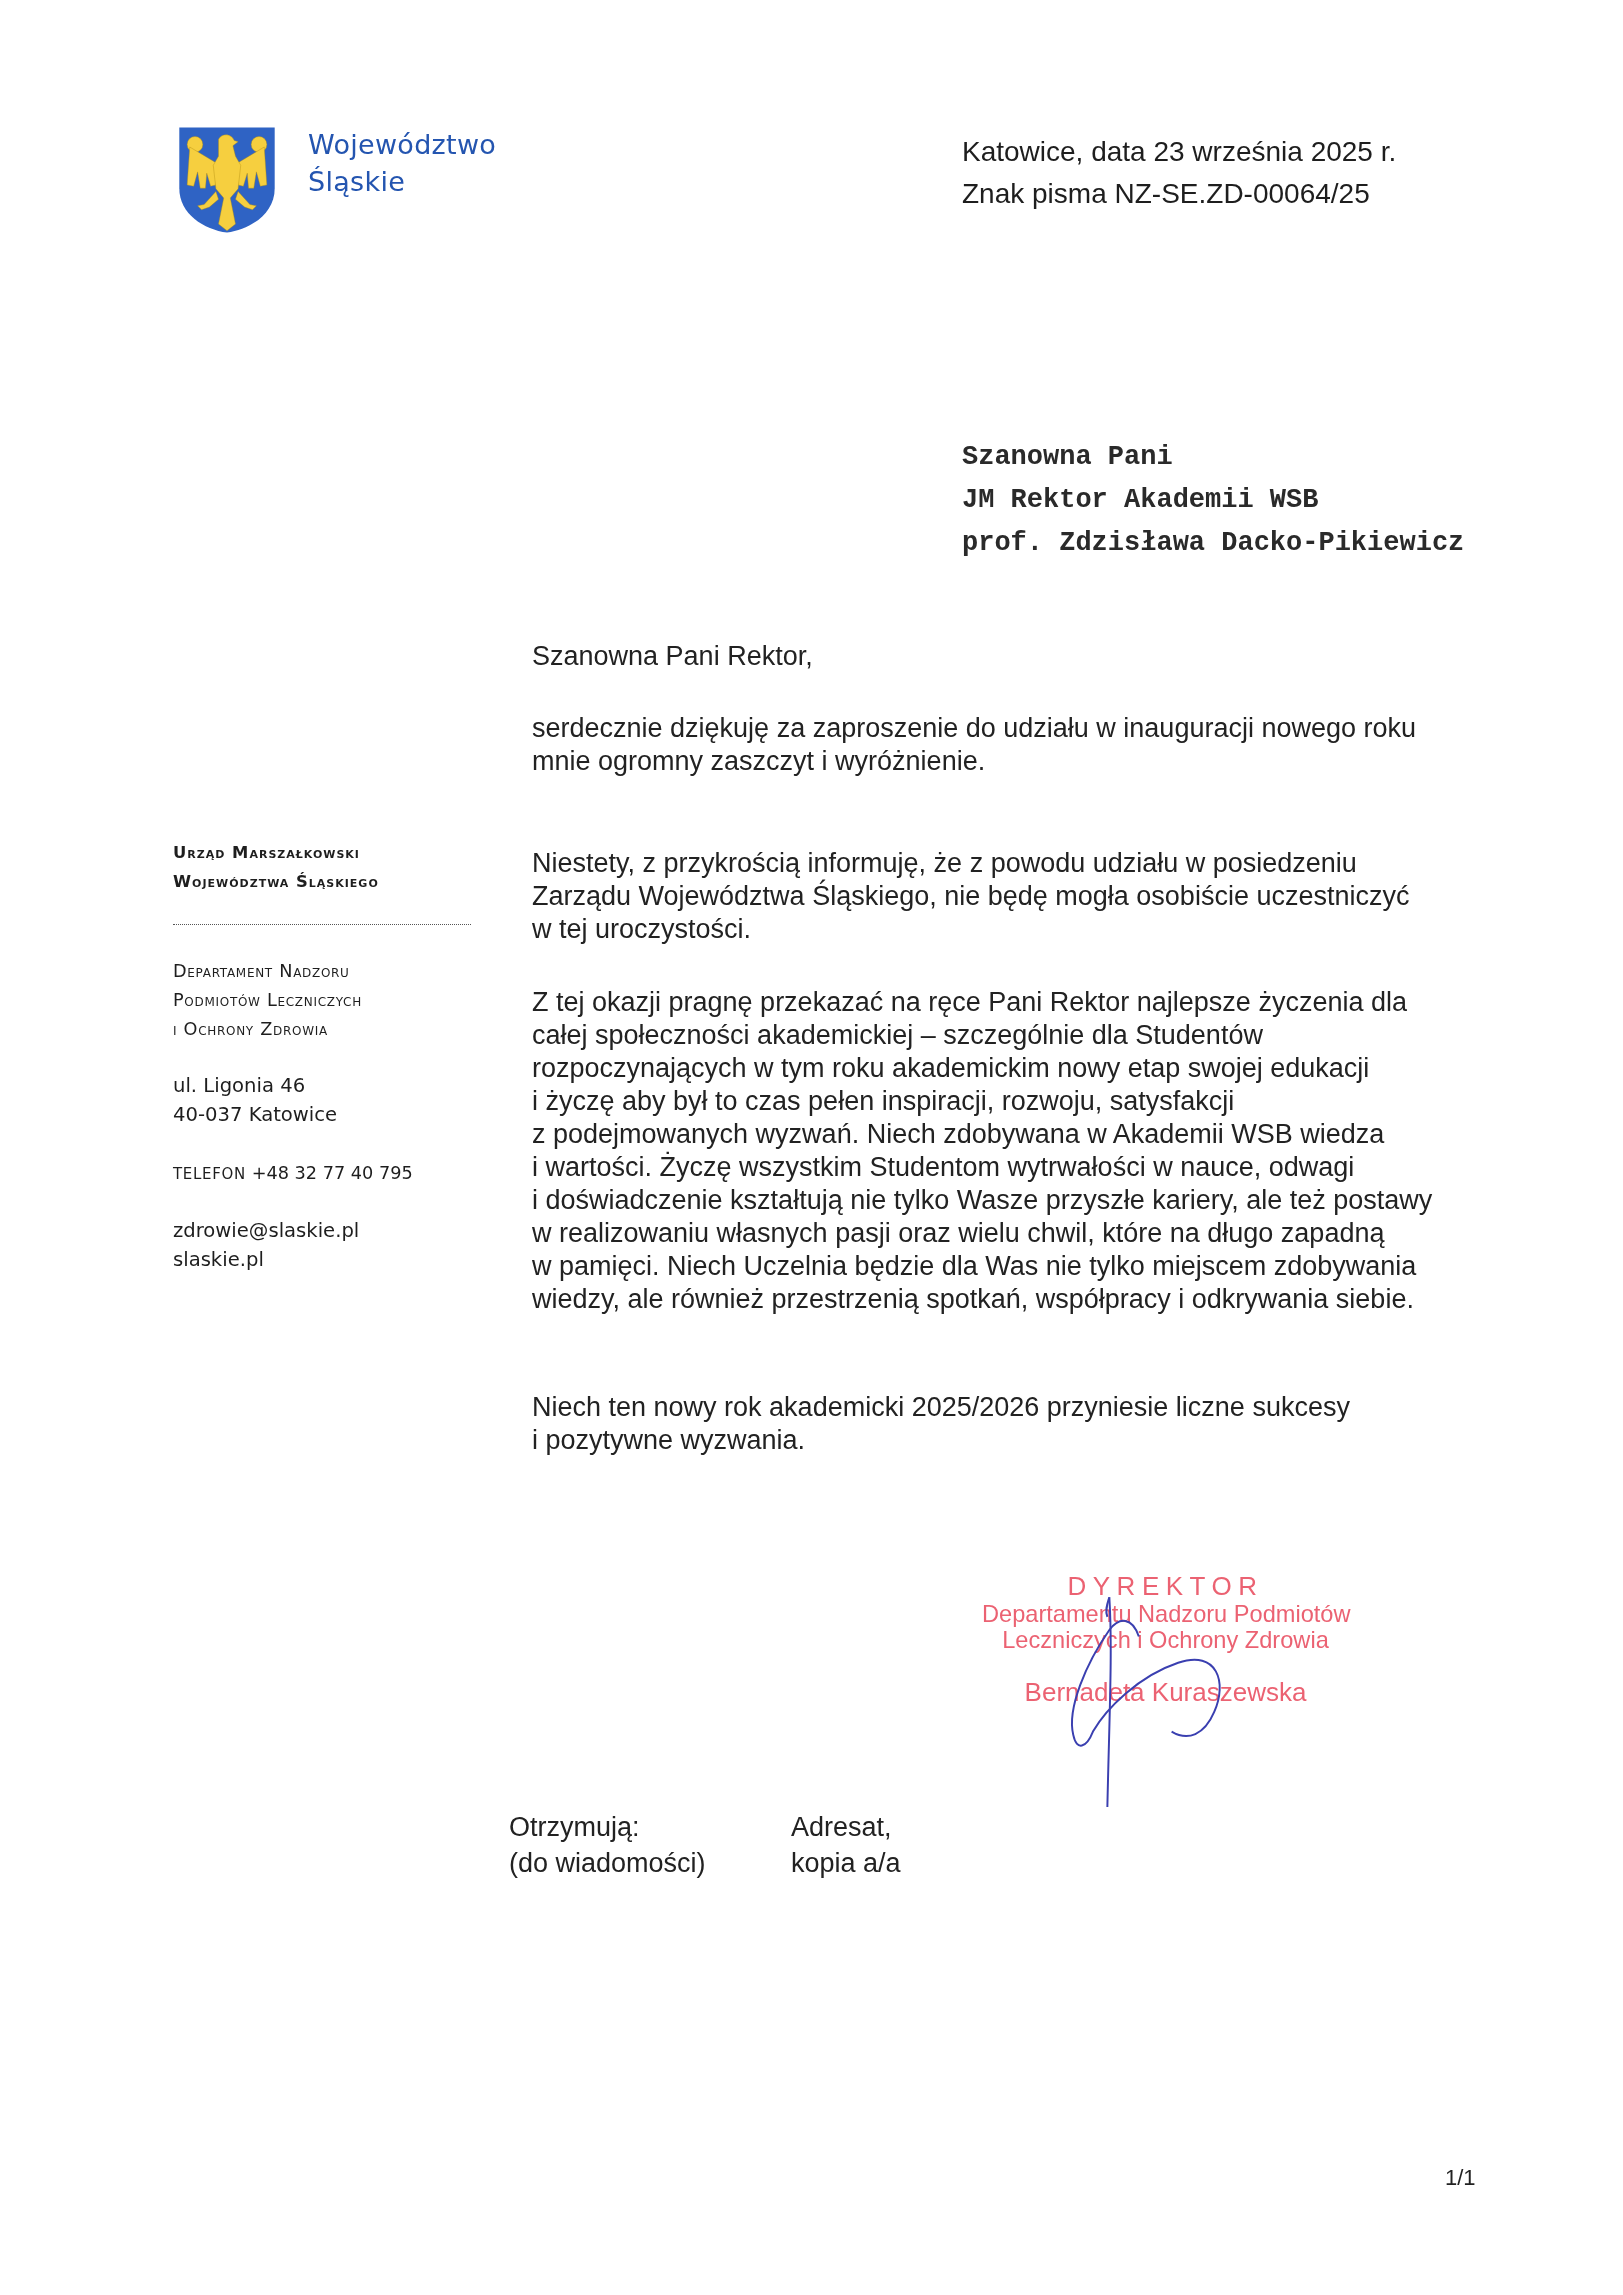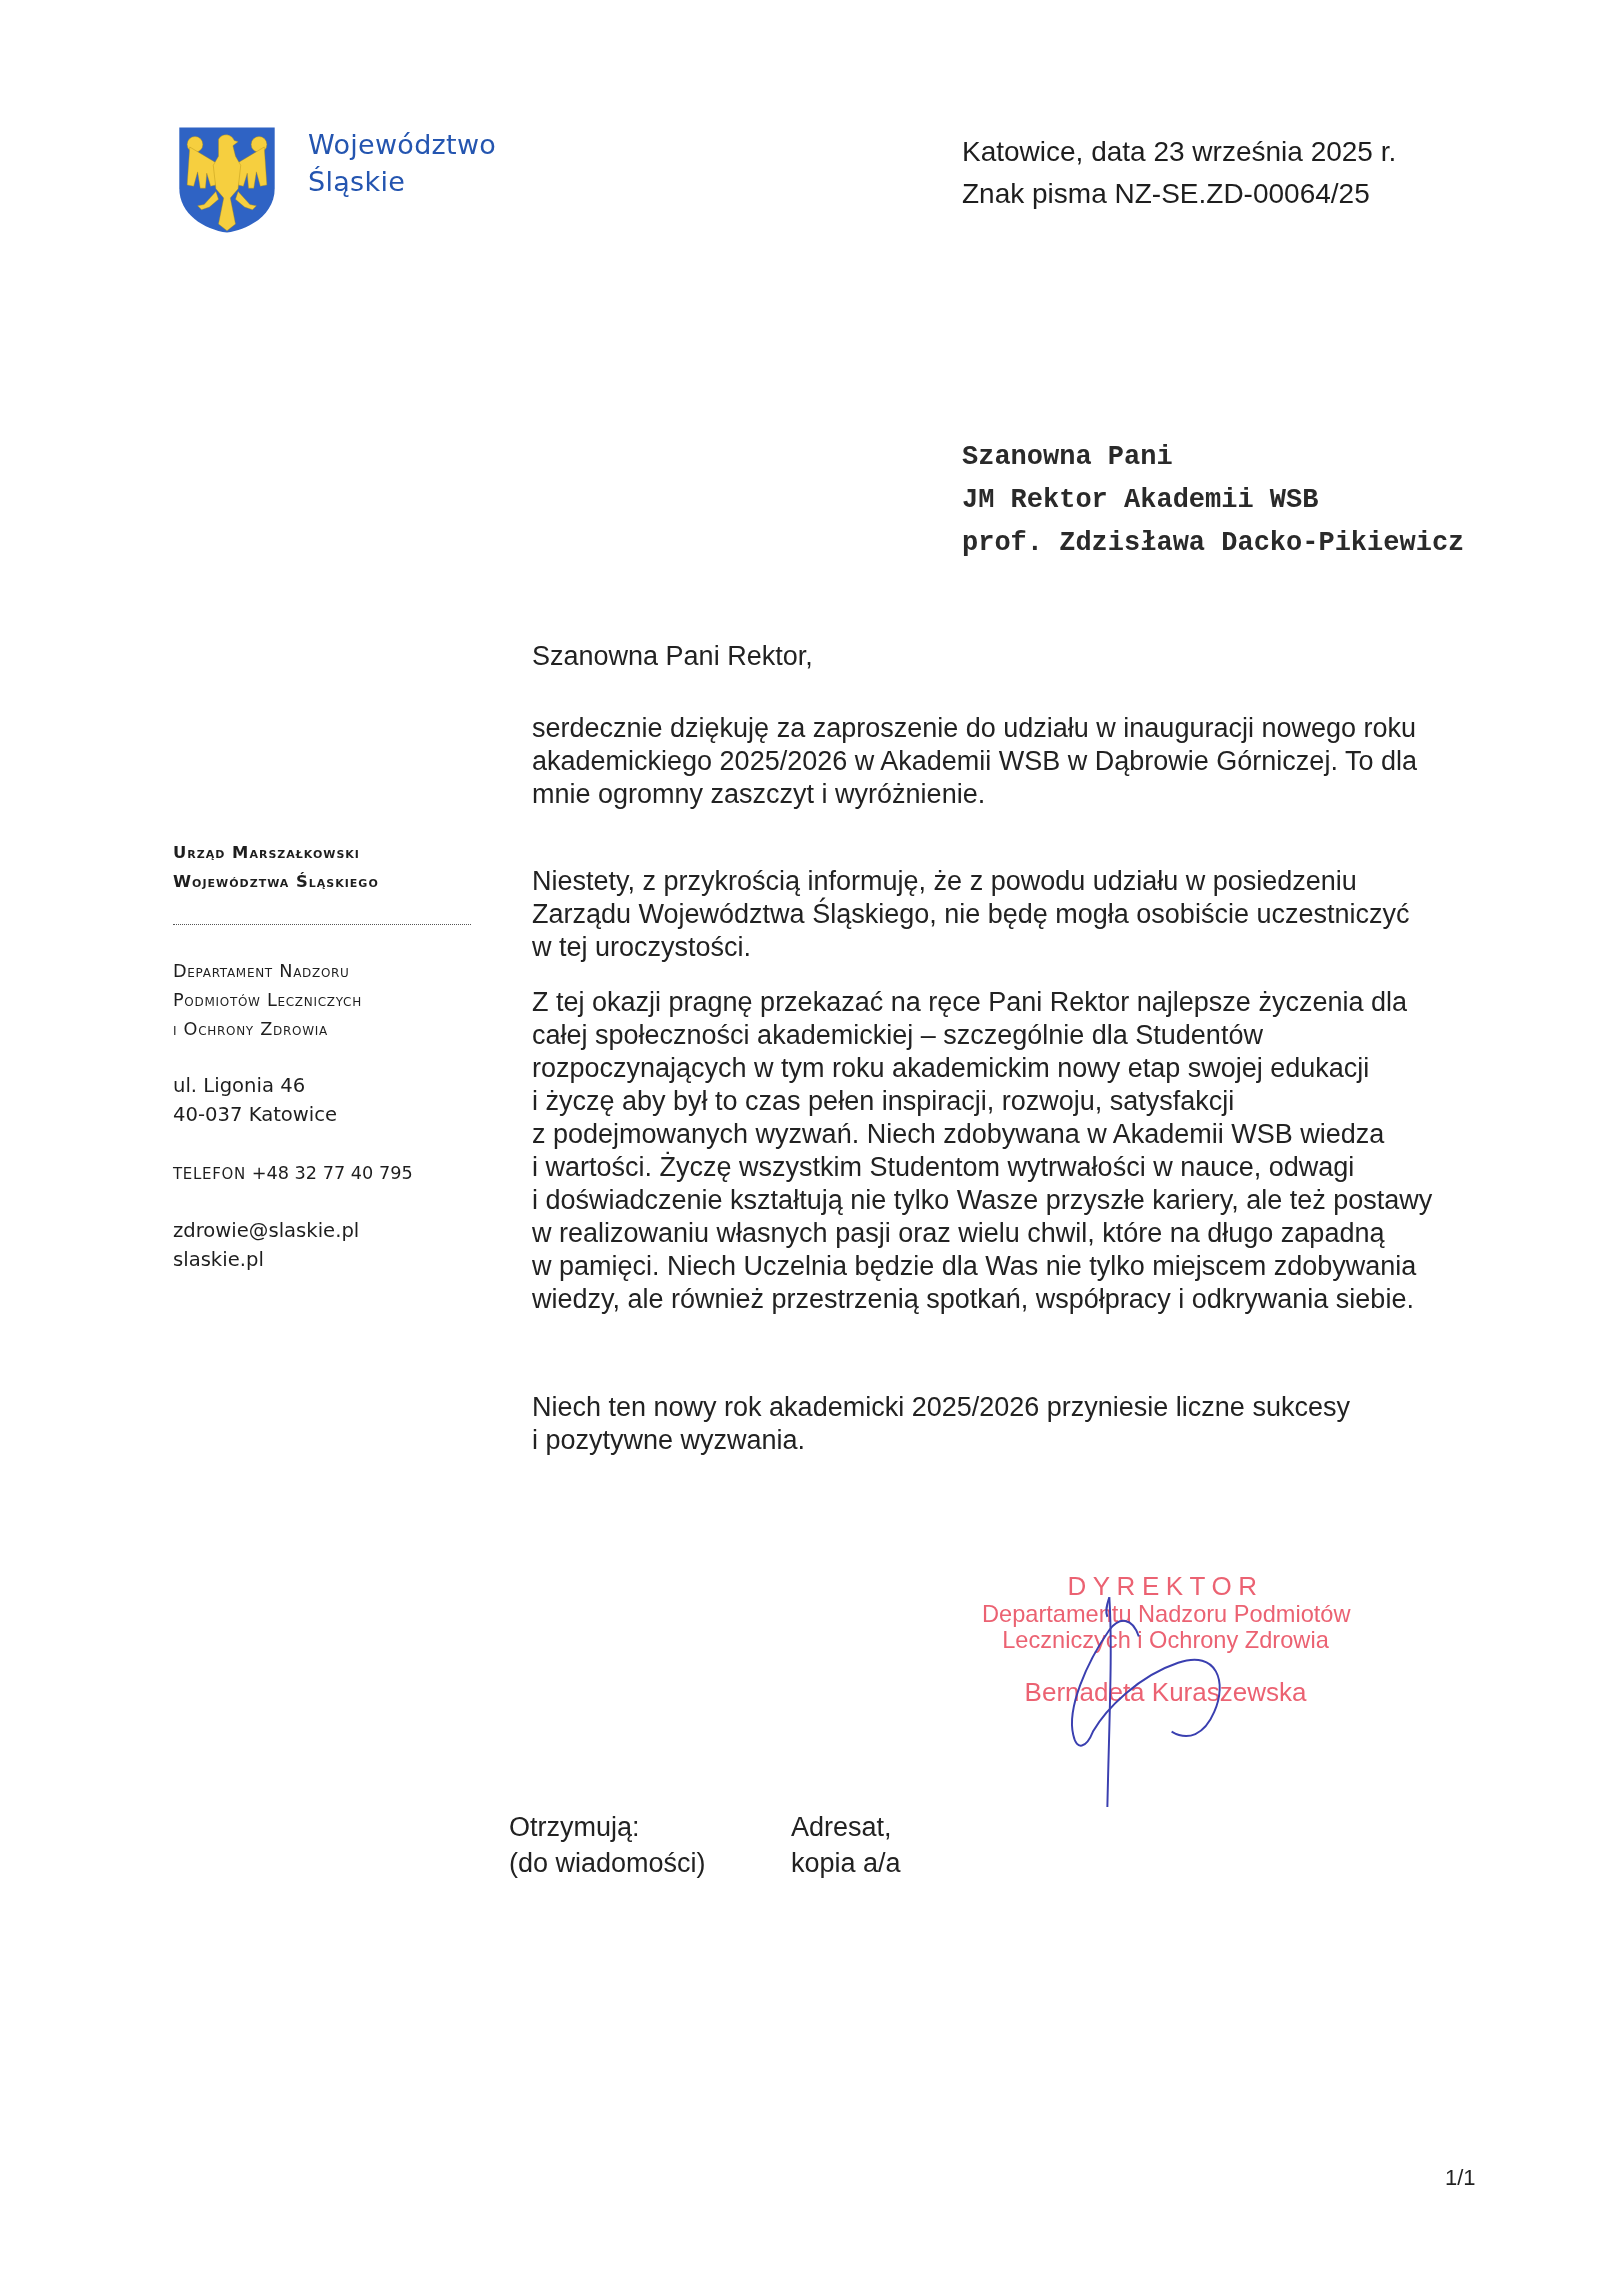--- a/index.html
+++ b/index.html
@@ -11,21 +11,21 @@
     
     .crest { left: 178px; top: 126px; width: 98px; height: 108px; }
     .brand { left: 308px; top: 126px; font-family: "DejaVu Sans", sans-serif; color: #2455b0; font-size: 27px; line-height: 37px; letter-spacing: 0.3px; }
     .dateblock { left: 962px; top: 131px; font-size: 28px; line-height: 42px; color: #1e1e1e; }
     
     .recipient { left: 962px; top: 436px; font-size: 27px; line-height: 43px; font-weight: bold; color: #2a2a2a; font-family: Liberation Mono, monospace; }
     
     .letter { left: 532px; width: 982px; font-size: 27px; line-height: 33px; color: #222; }
     .salutation { top: 640px; }
     .p1 { top: 712px; }
-    .p2 { top: 847px; margin-top: 18px; }
+    .p2 { top: 847px; }
     .p3 { top: 986px; }
     .p4 { top: 1351px; margin-top: 40px; }
     .letter div { white-space: nowrap; }
     
     .side { left: 173px; width: 301px; font-family: "DejaVu Sans", sans-serif; color: #1e1e1e; }
     .office { top: 838px; font-size: 16.4px; line-height: 29px; font-weight: bold; font-variant: small-caps; letter-spacing: 1px; }
     .office div { text-transform: none; }
     .sep { left: 173px; top: 924px; width: 298px; border-top: 1.3px dotted #555; height: 0; }
     .dept { top: 957px; font-size: 17.7px; line-height: 29px; font-variant: small-caps; letter-spacing: 0.7px; }
     .addr { top: 1071px; font-size: 19.6px; line-height: 29px; }
@@ -94,21 +94,20 @@
 </div>
 <div class="abs side contact">
   <div>zdrowie@slaskie.pl</div>
   <div>slaskie.pl</div>
 </div>
 
 <div class="abs letter salutation">Szanowna Pani Rektor,</div>
 
 <div class="abs letter p1">
   <div>serdecznie dziękuję za zaproszenie do udziału w inauguracji nowego roku</div>
-  <div>akademickiego 2025/2026 w Akademii WSB w Dąbrowie Górniczej. To dla</div>
   <div>mnie ogromny zaszczyt i wyróżnienie.</div>
 </div>
 
 <div class="abs letter p2">
   <div>Niestety, z przykrością informuję, że z powodu udziału w posiedzeniu</div>
   <div>Zarządu Województwa Śląskiego, nie będę mogła osobiście uczestniczyć</div>
   <div>w tej uroczystości.</div>
 </div>
 
 <div class="abs letter p3">

